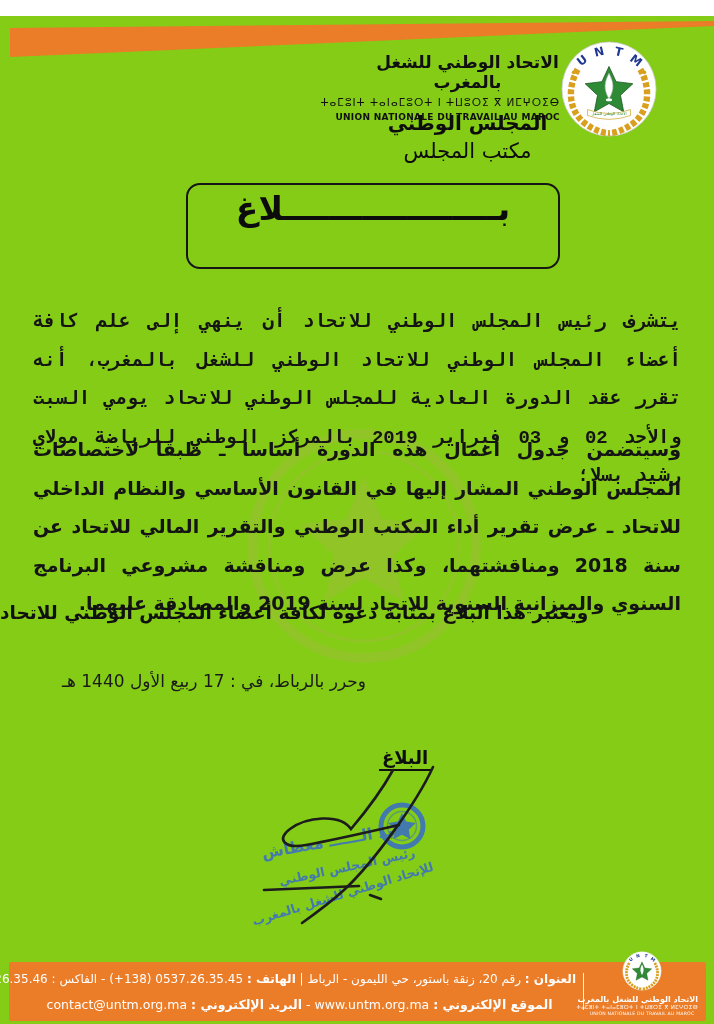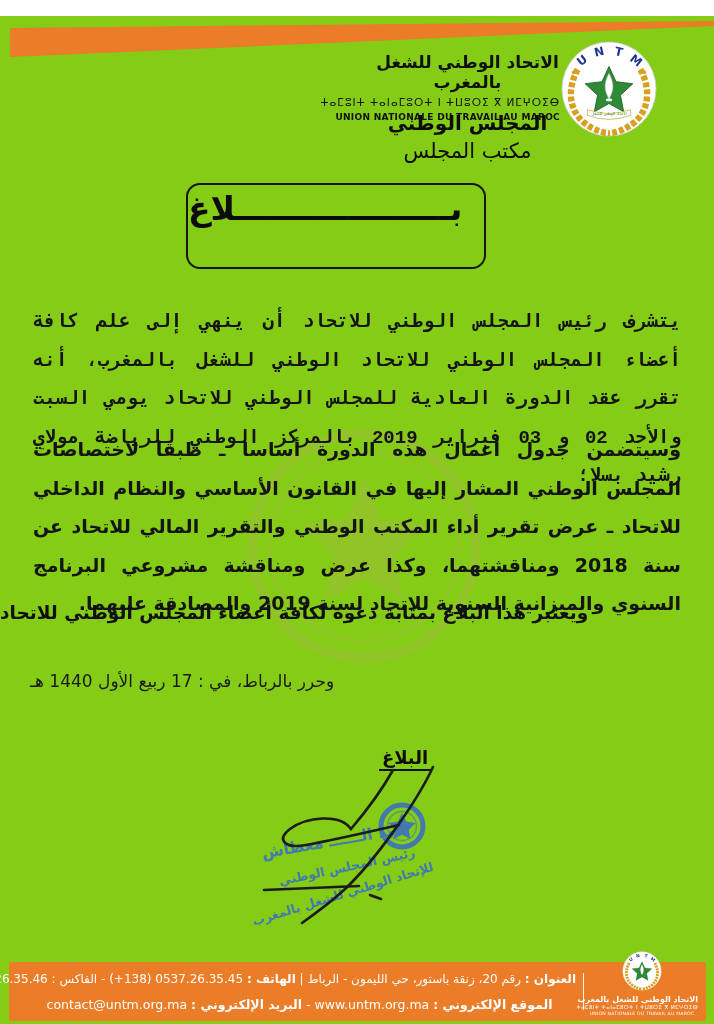--- a/index.html
+++ b/index.html
@@ -23,37 +23,37 @@
   .org-tif { font-size:10.5px; line-height:13px; margin-top:4px; letter-spacing:1px; white-space:nowrap; }
   .org-fr  { font-size:9px; font-weight:700; line-height:11px; margin-top:3px; letter-spacing:.3px; white-space:nowrap; }
 
   .council-block { top:94px; left:375px; width:185px; text-align:center; color:#0d0d0d; }
   .council { font-size:20px; font-weight:700; line-height:26px; }
   .office  { font-size:21px; font-weight:400; line-height:27px; margin-top:2px; }
 
   .logo { top:24px; left:560px; width:98px; height:98px; }
 
   .notice-box {
-    top:167px; left:186px; width:300px; height:86px;
-    border:2px solid #161616; border-radius:14px; text-align:left; color:#0c0c0c;
+    top:167px; left:186px; width:374px; height:86px;
+    border:2px solid #161616; border-radius:14px; text-align:center; color:#0c0c0c;
     padding-top:1px;
   }
   .notice-title  { font-size:33px; font-weight:700; line-height:46px; letter-spacing:-1px; }
   .notice-subject{ font-size:18px; font-weight:700; line-height:24px; }
 
   .para {
     right:33px; left:33px; direction:rtl; text-align:justify; text-align-last:right;
     font-size:19px; font-weight:700; line-height:38.5px; color:#141414;
   }
   .para1 { top:287px;font-family:Liberation Mono, monospace; }
   .para2 { top:414px; }
 
   .invitation { top:586px; left:0; right:0; text-align:left; font-size:18.5px; font-weight:700; color:#101010; }
 
-  .dates { top:651px; left:30px; width:368px; direction:rtl; text-align:left;
+  .dates { top:651px; left:30px; width:368px; direction:rtl; text-align:center;
            font-size:17px; font-weight:400; line-height:29px; color:#1a1a1a; }
   .dates .line2 { padding-right:26px; }
 
   .sig-label { top:731px; left:345px; width:120px; text-align:center; font-size:18px; font-weight:700; color:#0e0e0e; }
   .sig-label span { display:inline-block; border-bottom:2.5px solid #111; padding:0 3px 1px; }
 
   .stamp { top:740px; left:212px; width:290px; height:185px; }
   .stamp text { font-family:"DejaVu Sans", sans-serif; font-weight:700; }
 
   .watermark { top:408px; left:228px; width:272px; height:244px; opacity:.16; z-index:0; }

